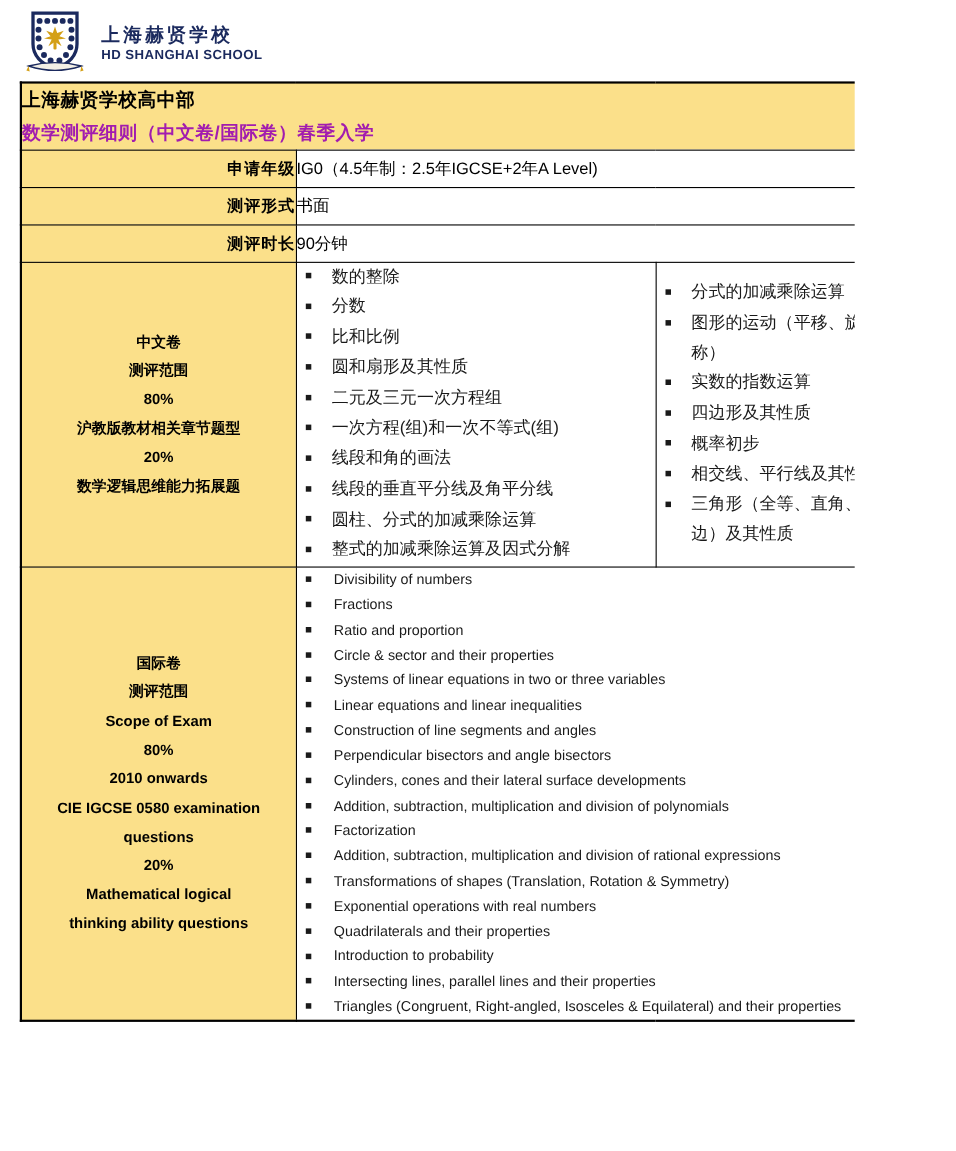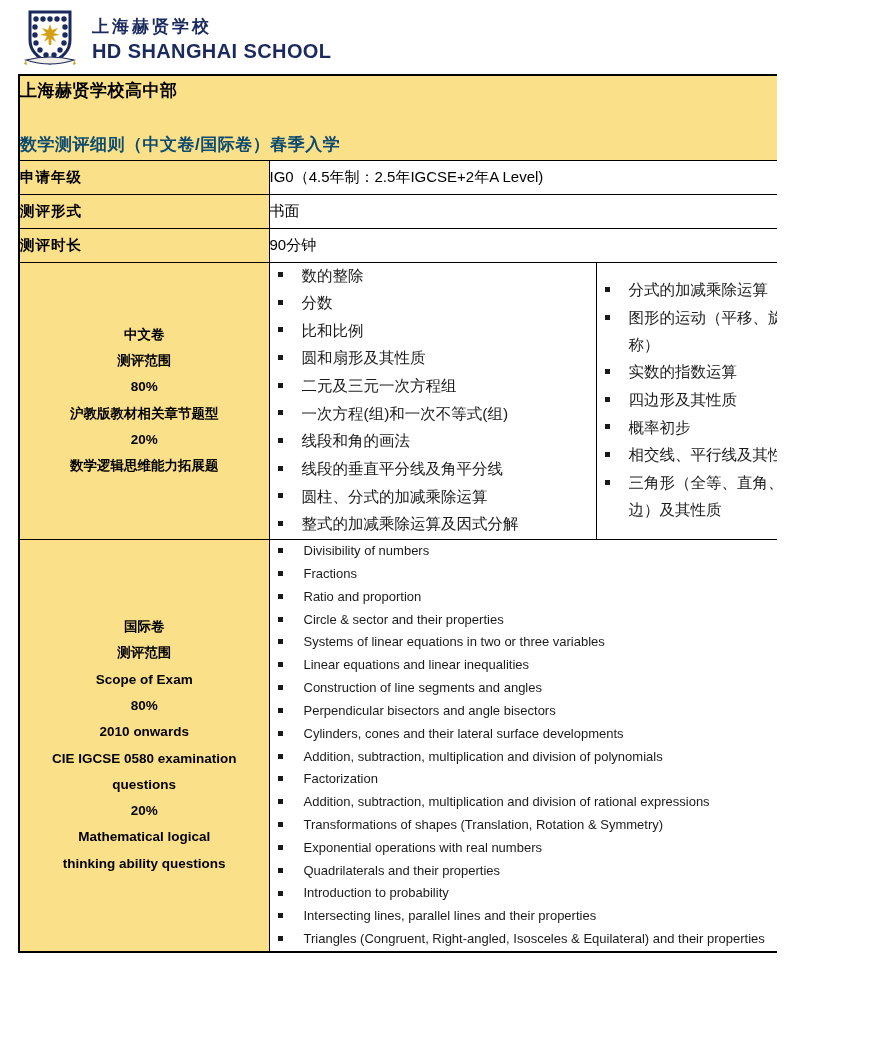--- a/index.html
+++ b/index.html
@@ -47,21 +47,21 @@
 
   .school-name-cn {
     font-size: 17px;
     font-weight: bold;
     color: #1b2a5e;
     letter-spacing: 3px;
     line-height: 1.15;
   }
 
   .school-name-en {
-    font-size: 20px;
+    font-size: 12px;
     font-weight: bold;
     color: #1b2a5e;
     letter-spacing: 0.4px;
     line-height: 1.15;
   }
 
   
   .doc-table {
     position: absolute;
     left: 18px;
@@ -88,27 +88,26 @@
   }
   .title-line1 {
     font-size: 17px;
     font-weight: bold;
     color: #000;
     letter-spacing: 0.5px;
   }
   .title-line2 {
     font-size: 17px;
     font-weight: bold;
-    color: #0c4a6e;
+    color: #a21caf;
     letter-spacing: 0.5px;
-    margin-top: 24px;
   }
 
   .label-cell {
-    text-align: left;
+    text-align: right;
     font-size: 14.5px;
     font-weight: bold;
     color: #000;
     letter-spacing: 1px;
     height: 34px;
   }
 
   .value-cell {
     padding-left: 10px;
     font-size: 15px;

